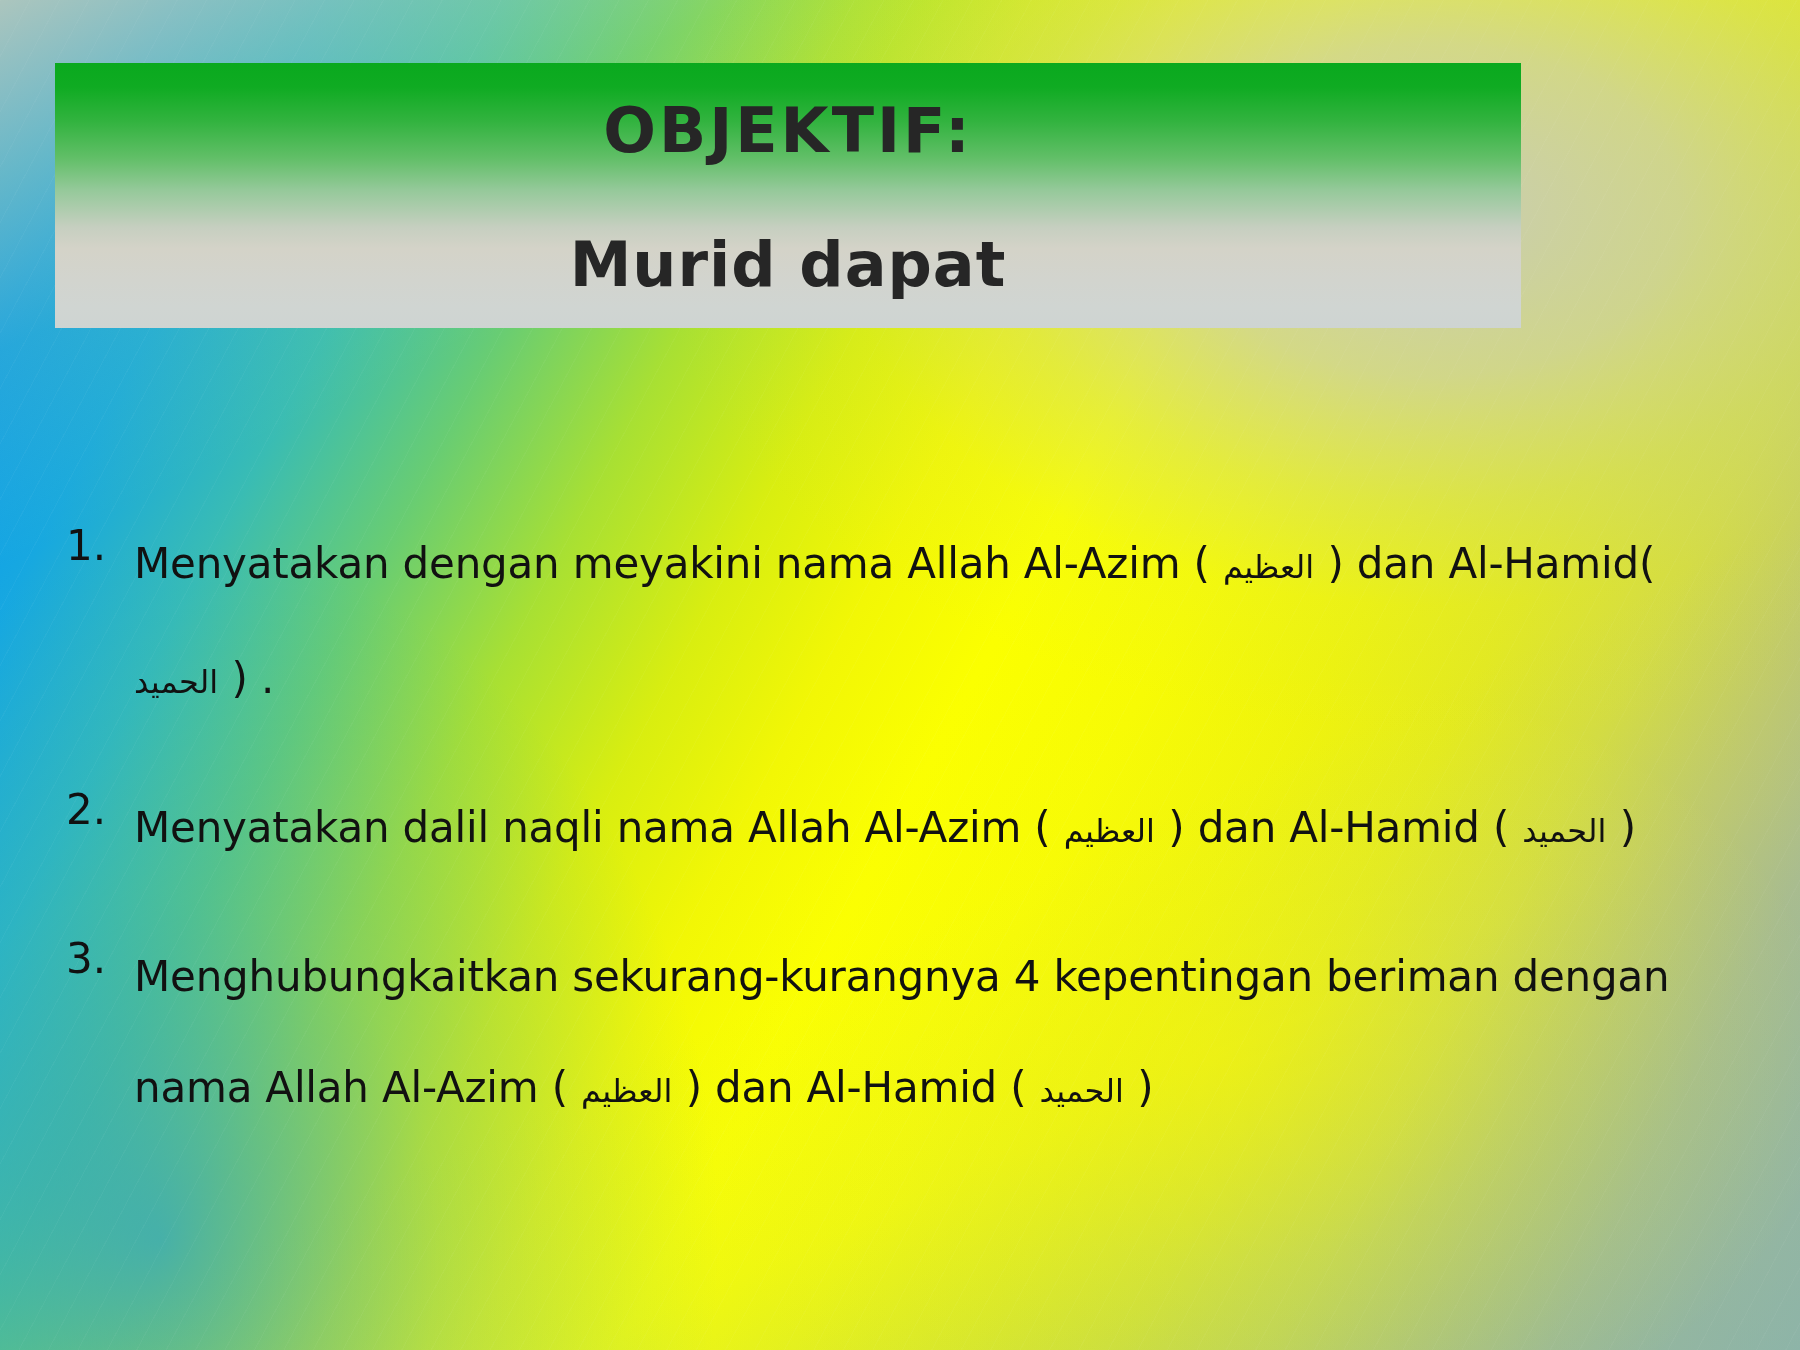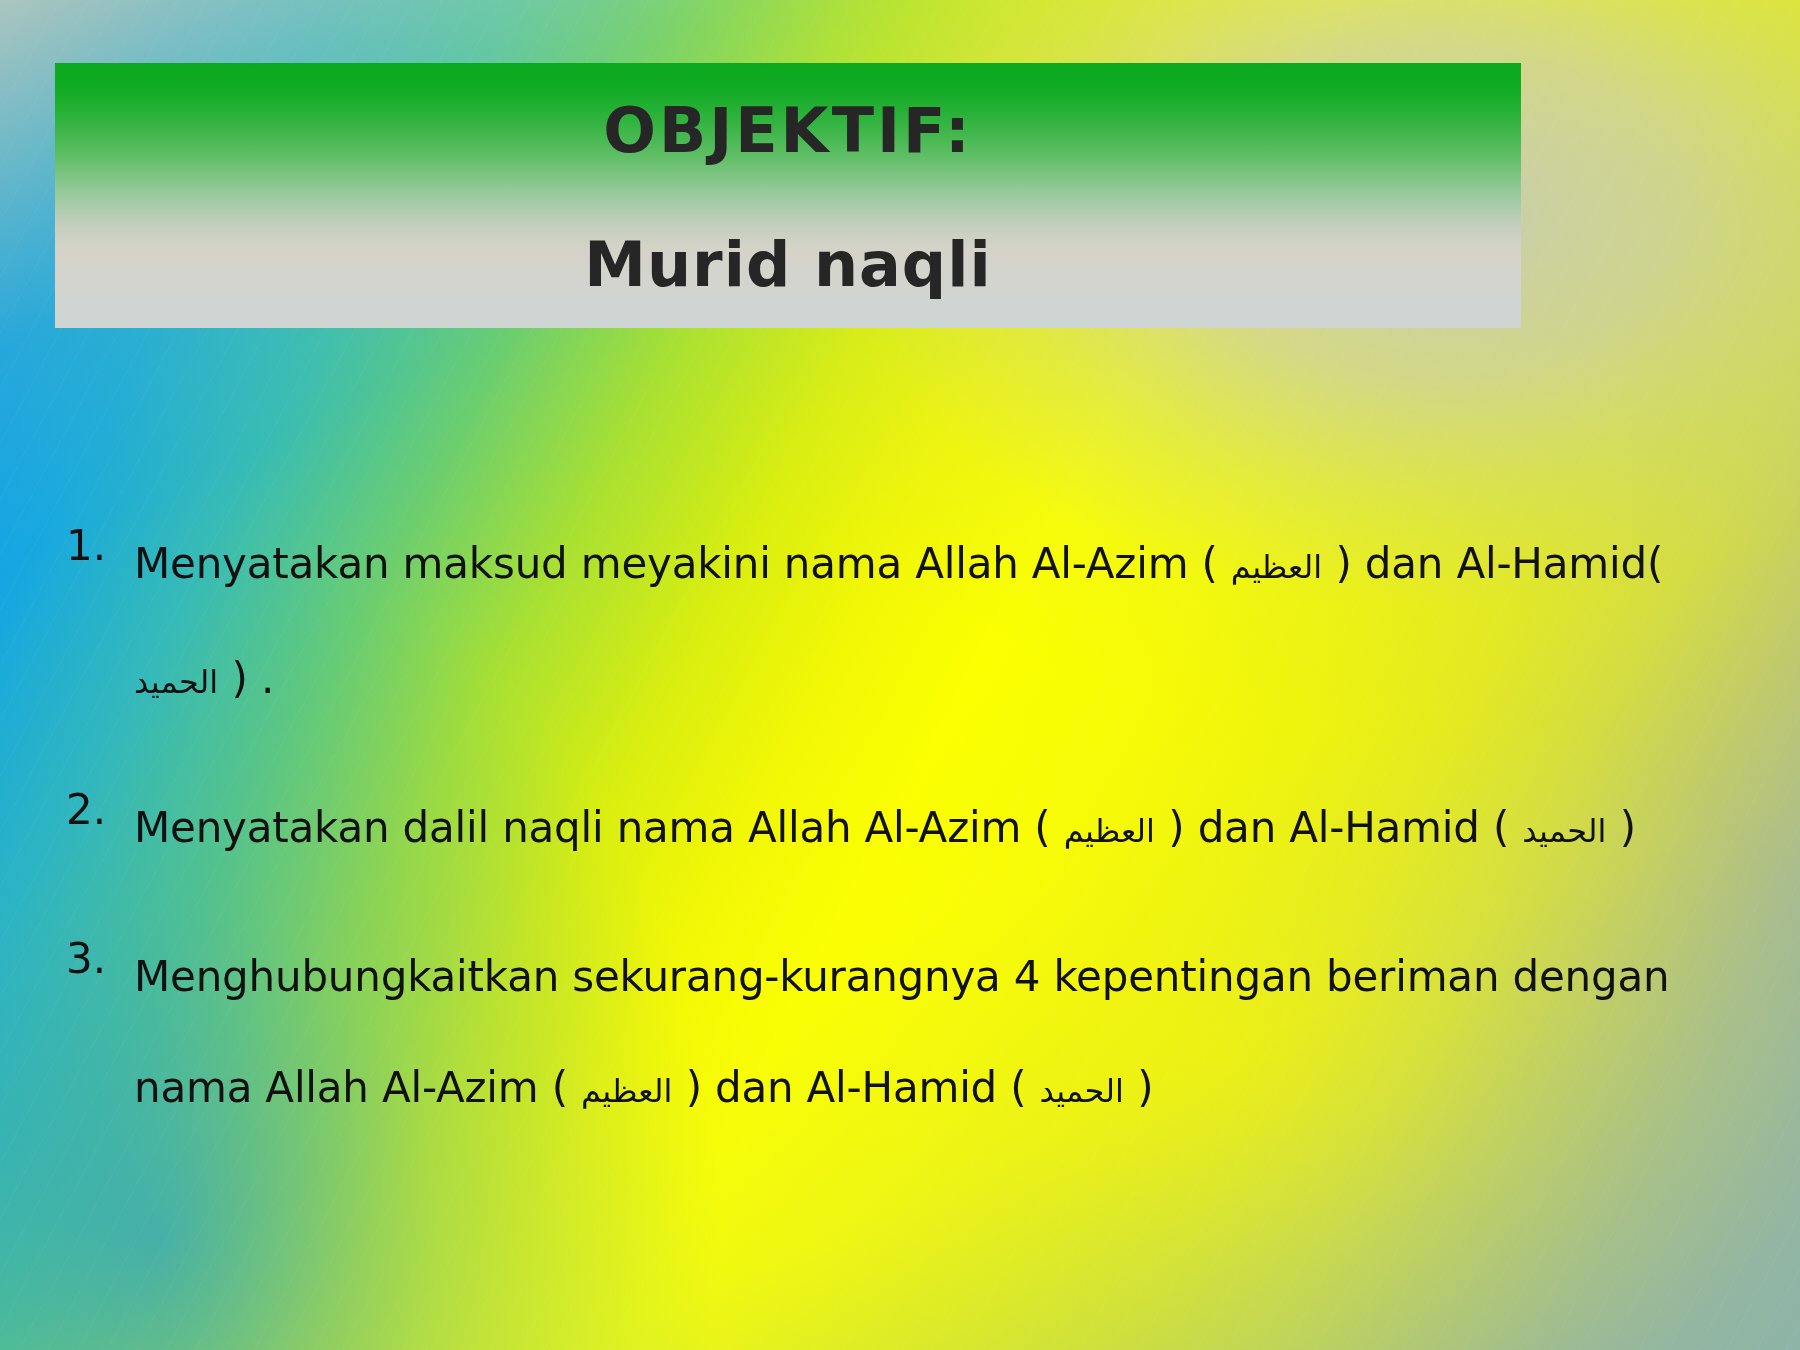--- a/index.html
+++ b/index.html
@@ -184,28 +184,28 @@
 
 <div id="slide">
 
   <div id="bg-base"></div>
   <div id="bg-tint"></div>
   <div id="bg-corner-gray"></div>
   <div id="bg-stripes"></div>
 
   <div id="title-box">
     <div class="title-line" id="title-line-1">OBJEKTIF:</div>
-    <div class="title-line" id="title-line-2">Murid naqli</div>
+    <div class="title-line" id="title-line-2">Murid dapat</div>
   </div>
 
   <div id="body-list">
 
     <div class="list-item" id="item-1">
       <div class="item-number">1.</div>
-      <div class="item-text"><span>Menyatakan maksud meyakini nama Allah Al-Azim ( </span><span class="arabic">العظيم</span><span> )  dan Al-Hamid( </span><span class="arabic">الحميد</span><span> )  .</span></div>
+      <div class="item-text"><span>Menyatakan dengan meyakini nama Allah Al-Azim ( </span><span class="arabic">العظيم</span><span> )  dan Al-Hamid( </span><span class="arabic">الحميد</span><span> )  .</span></div>
     </div>
 
     <div class="list-item" id="item-2">
       <div class="item-number">2.</div>
       <div class="item-text"><span>Menyatakan dalil naqli nama Allah Al-Azim ( </span><span class="arabic">العظيم</span><span> )  dan Al-Hamid ( </span><span class="arabic">الحميد</span><span> )</span></div>
     </div>
 
     <div class="list-item" id="item-3">
       <div class="item-number">3.</div>
       <div class="item-text"><span>Menghubungkaitkan sekurang-kurangnya 4 kepentingan beriman dengan nama Allah Al-Azim ( </span><span class="arabic">العظيم</span><span> )  dan Al-Hamid ( </span><span class="arabic">الحميد</span><span> )</span></div>

